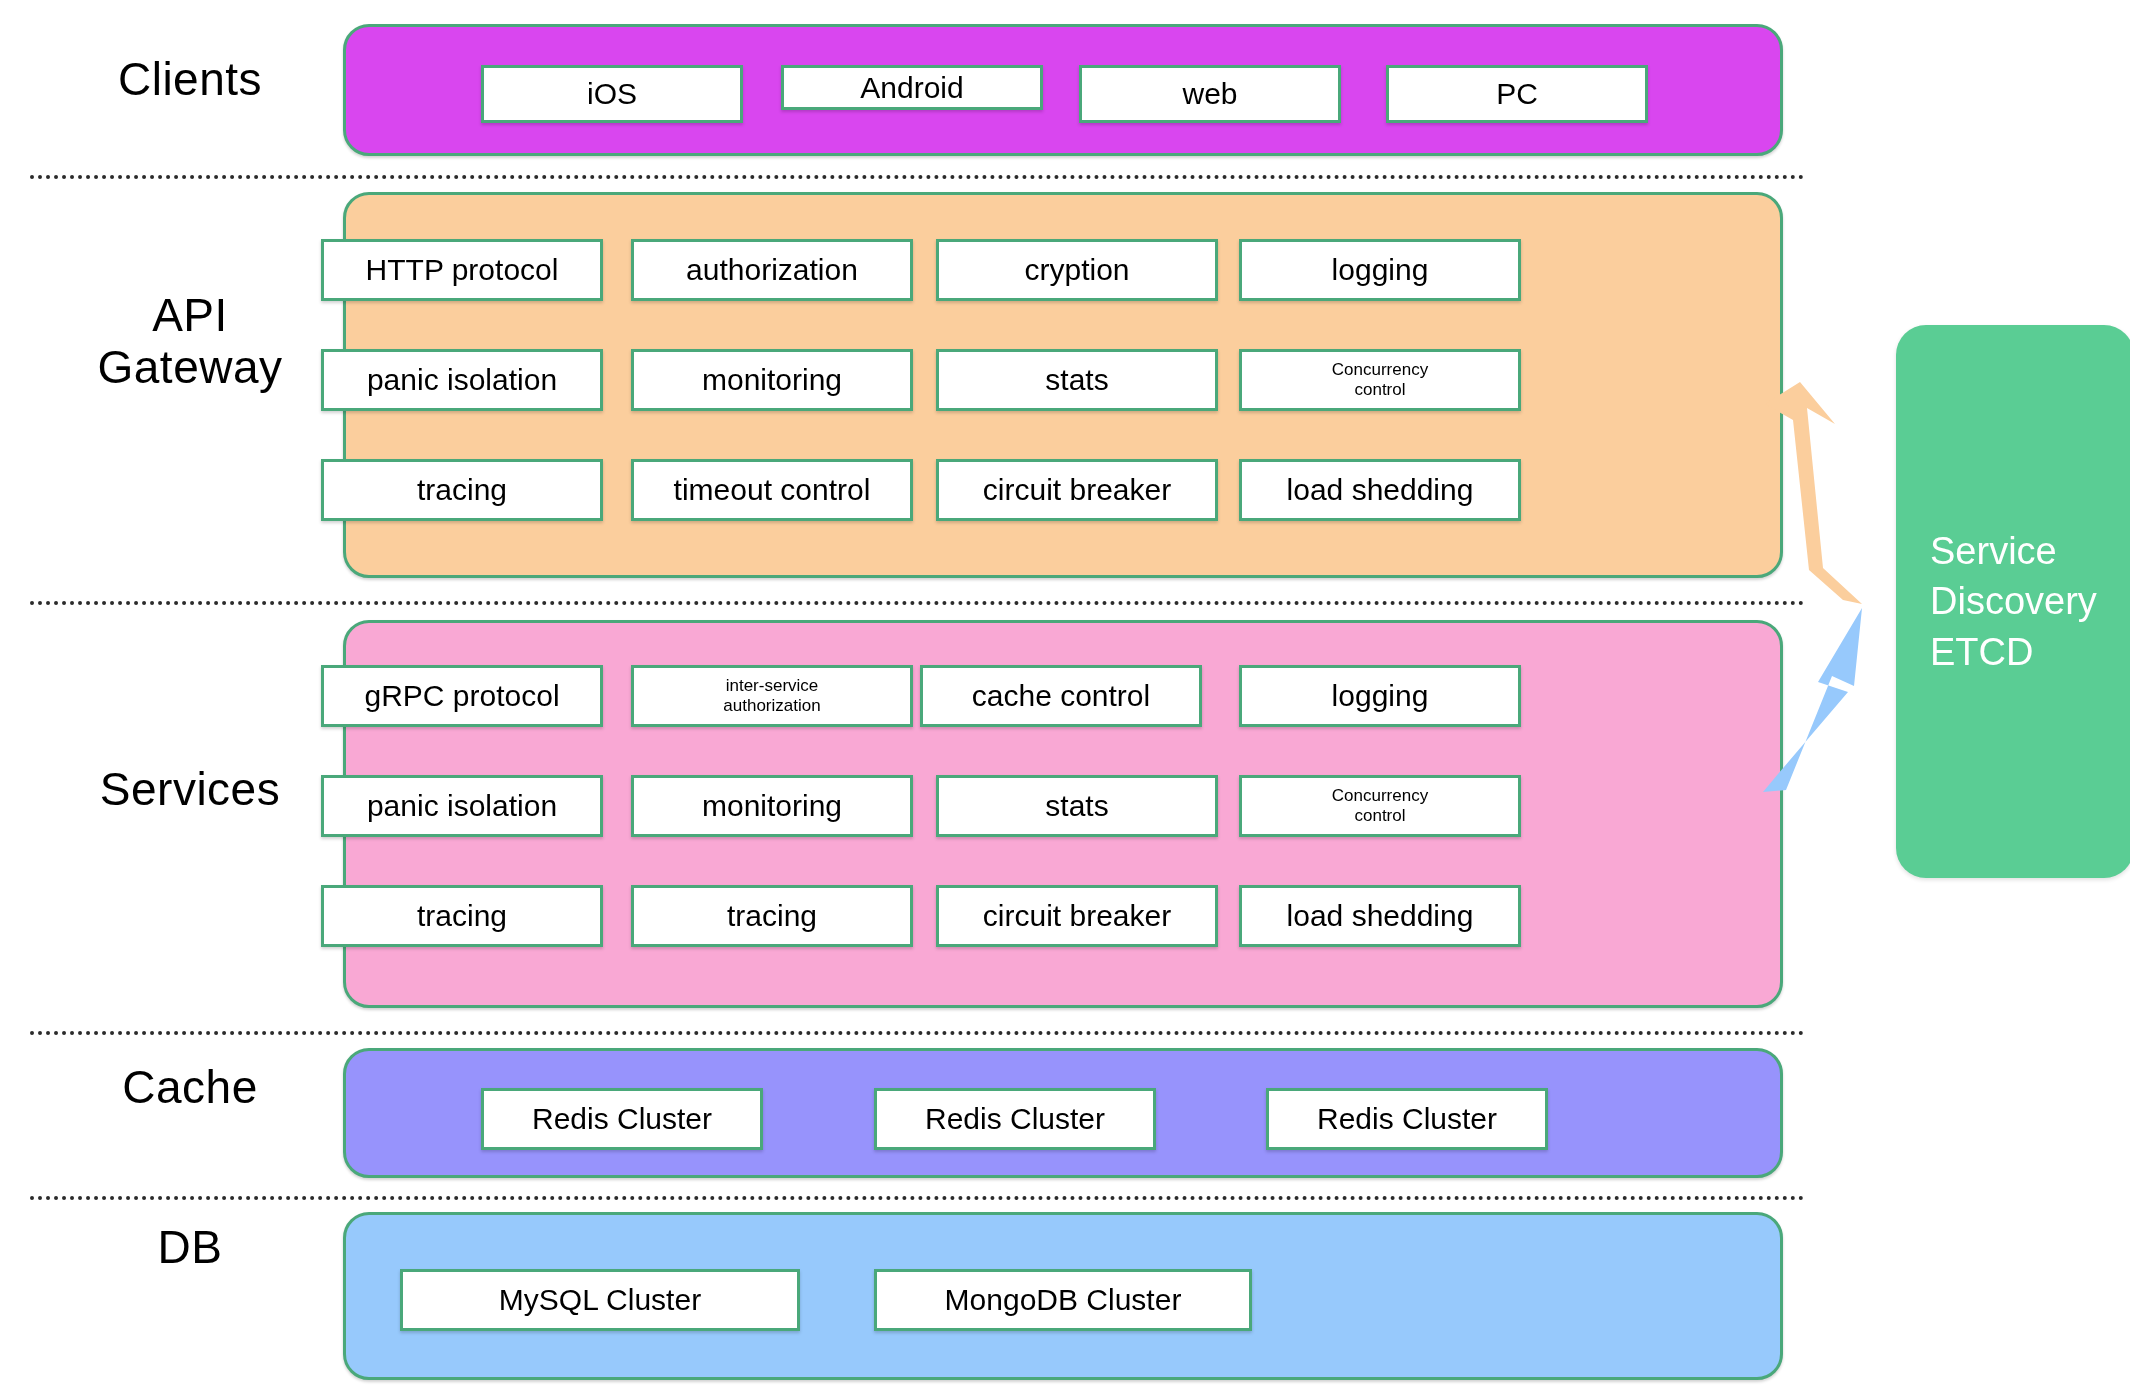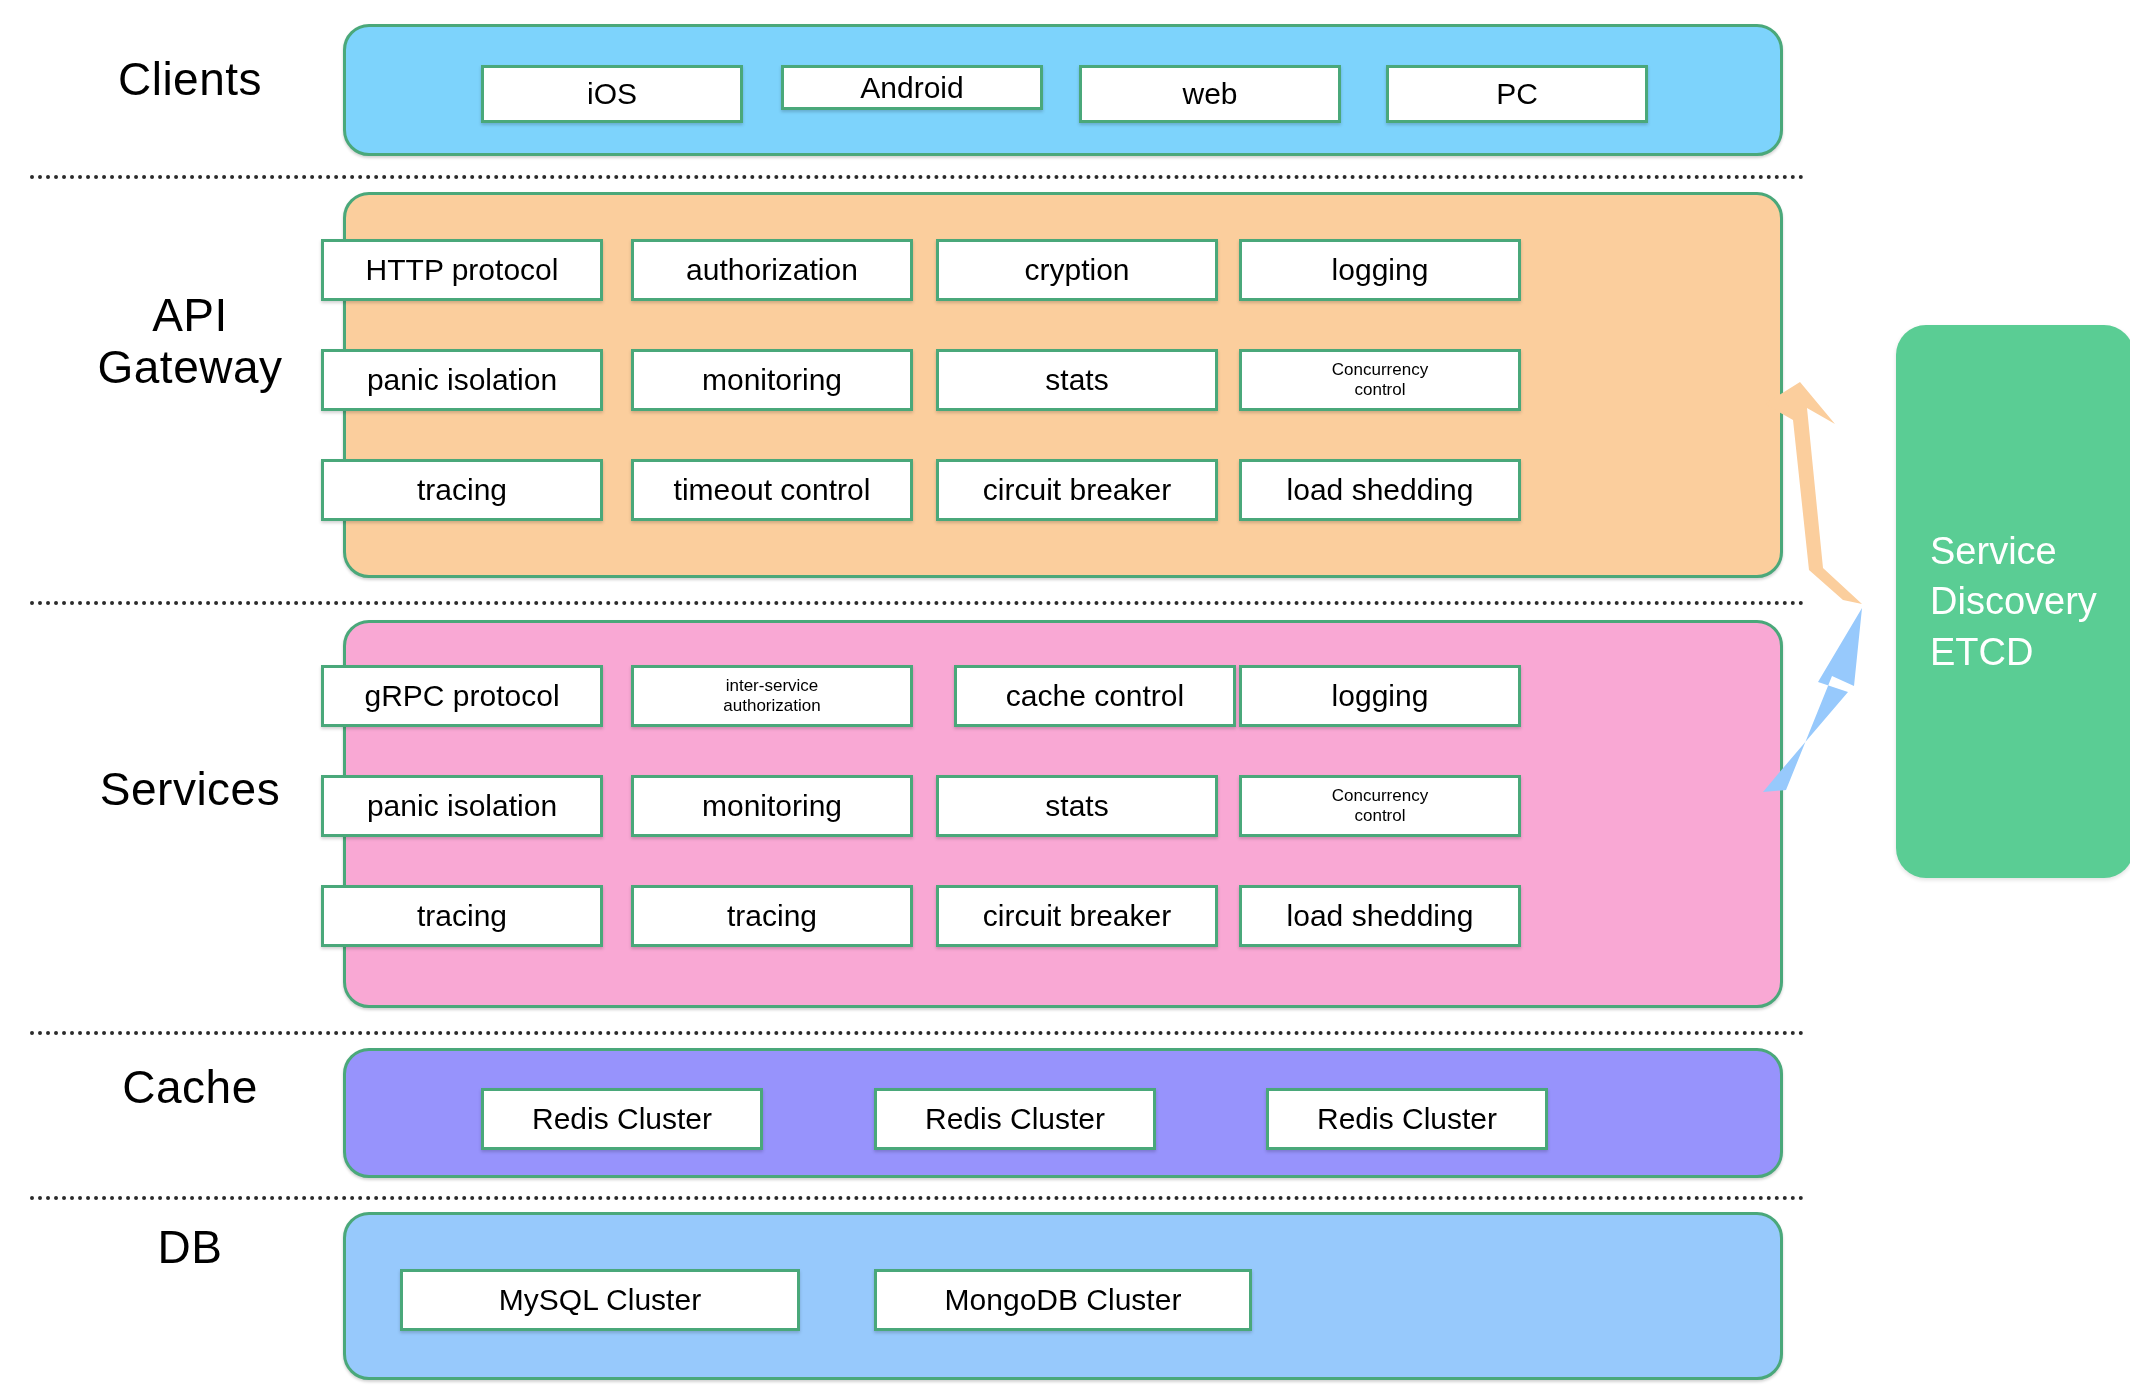--- a/index.html
+++ b/index.html
@@ -38,21 +38,21 @@
     border-top: 4px dotted #2b2b2b;
   }
 
   
   .band {
     position: absolute;
     border: 3px solid #4aa87a;
     border-radius: 26px;
     box-shadow: 0 2px 3px rgba(0,0,0,0.18);
   }
-  .band.clients  { background: #7dd3fc; }
+  .band.clients  { background: #d946ef; }
   .band.gateway  { background: #fbce9d; }
   .band.services { background: #f9a8d4; }
   .band.cache    { background: #9793fc; }
   .band.db       { background: #97c9fc; }
 
   
   .cell {
     position: absolute;
     background: #ffffff;
     border: 3px solid #4aa87a;
@@ -136,21 +136,21 @@
     <div class="cell" style="left:285px; top:264px; width:282px; height:62px;">timeout control</div>
     <div class="cell" style="left:590px; top:264px; width:282px; height:62px;">circuit breaker</div>
     <div class="cell" style="left:893px; top:264px; width:282px; height:62px;">load shedding</div>
   </div>
 
   <div class="band services" style="left:343px; top:620px; width:1440px; height:388px;">
 
     <div class="cell" style="left:-25px; top:42px;  width:282px; height:62px;">gRPC protocol</div>
     <div class="cell small" style="left:285px; top:42px; width:282px; height:62px;">inter-service
 authorization</div>
-    <div class="cell" style="left:608px; top:42px;  width:282px; height:62px;">cache control</div>
+    <div class="cell" style="left:574px; top:42px;  width:282px; height:62px;">cache control</div>
     <div class="cell" style="left:893px; top:42px;  width:282px; height:62px;">logging</div>
 
     <div class="cell" style="left:-25px; top:152px; width:282px; height:62px;">panic isolation</div>
     <div class="cell" style="left:285px; top:152px; width:282px; height:62px;">monitoring</div>
     <div class="cell" style="left:590px; top:152px; width:282px; height:62px;">stats</div>
     <div class="cell small" style="left:893px; top:152px; width:282px; height:62px;">Concurrency
 control</div>
 
     <div class="cell" style="left:-25px; top:262px; width:282px; height:62px;">tracing</div>
     <div class="cell" style="left:285px; top:262px; width:282px; height:62px;">tracing</div>

